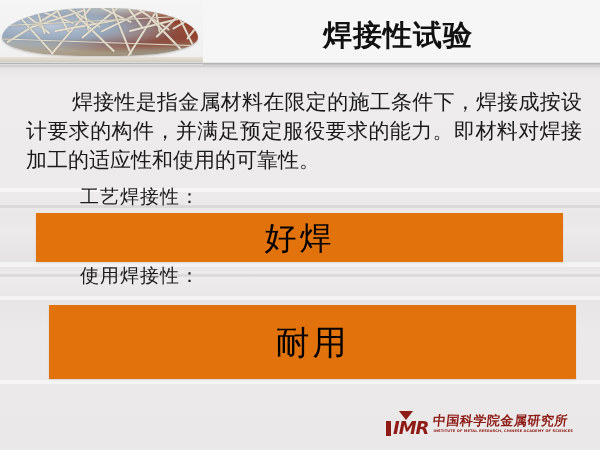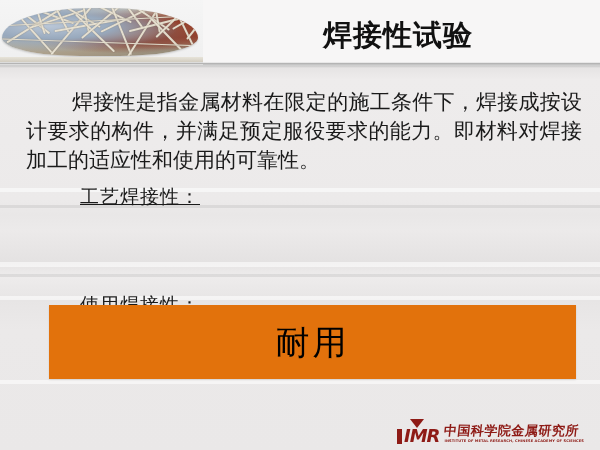--- a/index.html
+++ b/index.html
@@ -172,22 +172,22 @@
 
   
   .sub-label {
     position: absolute;
     font-family: "DejaVu Serif", "Liberation Serif", serif;
     font-size: 19px;
     line-height: 24px;
     color: #1a1a1a;
     letter-spacing: 1px;
   }
-  .sub-label-1 { left: 80px; top: 184px; text-decoration: underline; }
-  .sub-label-2 { left: 80px; top: 292px; }
+  .sub-label-1 { left: 80px; top: 184px; }
+  .sub-label-2 { left: 80px; top: 263px; }
 
   
   .ans-box {
     position: absolute;
     background: #e2720c;
     display: flex;
     align-items: center;
     justify-content: center;
     box-shadow: 0 1px 2px rgba(0,0,0,0.10);
   }
@@ -211,26 +211,26 @@
     color: #000000;
     letter-spacing: 3px;
   }
   .ans-box-2 .ans-text {
     font-size: 34px;
   }
 
   
   .logo {
     position: absolute;
-    left: 397px;
+    left: 386px;
     top: 414px;
     width: 190px;
     height: 30px;
     display: flex;
-    align-items: flex-end;
+    align-items: flex-start;
   }
   .logo-mark {
     position: relative;
     display: flex;
     align-items: flex-end;
     height: 22px;
     margin-right: 5px;
   }
   .logo-mark .bar {
     width: 5px;
@@ -336,20 +336,23 @@
 
   <div class="header-rule"></div>
   <div class="header-rule2"></div>
 
   <div class="title">焊接性试验</div>
 
   <div class="body-text">焊接性是指金属材料在限定的施工条件下，焊接成按设计要求的构件，并满足预定服役要求的能力。即材料对焊接加工的适应性和使用的可靠性。</div>
 
   <div class="sub-label sub-label-1">工艺焊接性：</div>
 
+  <div class="ans-box ans-box-1">
+    <span class="ans-text">好焊</span>
+  </div>
 
   <div class="sub-label sub-label-2">使用焊接性：</div>
 
   <div class="ans-box ans-box-2">
     <span class="ans-text">耐用</span>
   </div>
 
   <div class="logo">
     <div class="logo-mark">
       <span class="bar"></span>

